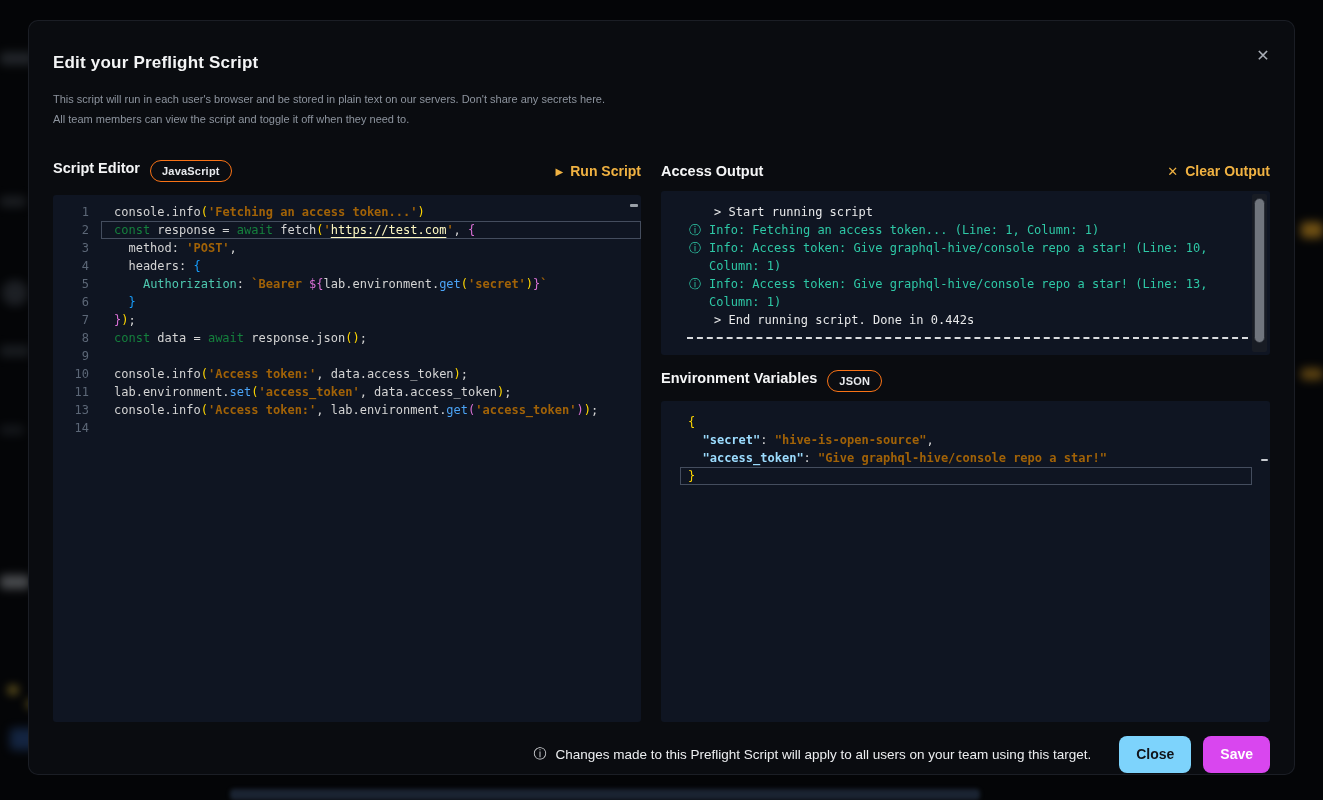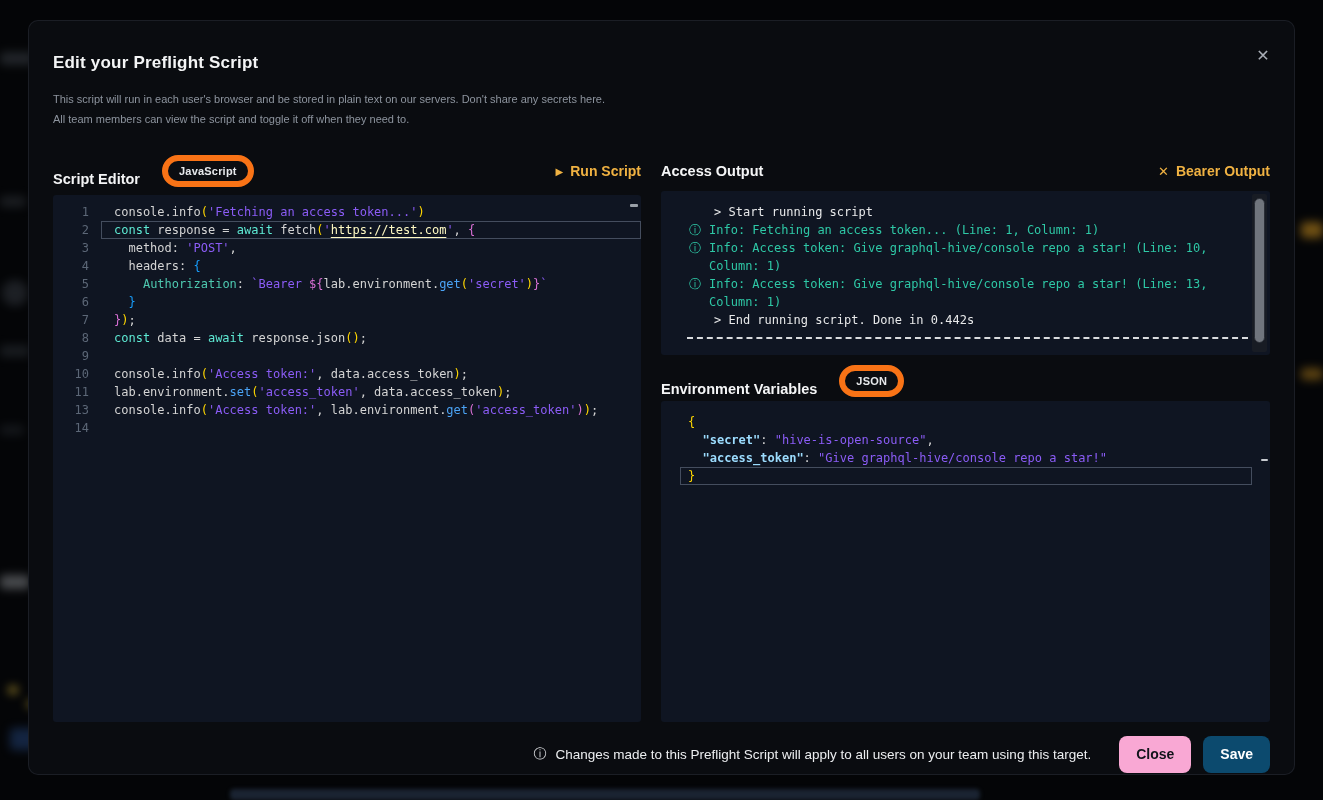--- a/index.html
+++ b/index.html
@@ -26,25 +26,25 @@
   }
   .modal-title { font-size:17px; font-weight:bold; color:#f4f5f6; letter-spacing:.2px; }
   .modal-desc { margin-top:16px; font-size:11px; line-height:20px; color:#8d949e; }
 
   
   .columns { display:flex; gap:20px; margin-top:30px; height:563px; }
   .col-left { width:589px; display:flex; flex-direction:column; }
   .col-right { width:610px; display:flex; flex-direction:column; }
 
   .panel-header { display:flex; align-items:center; justify-content:space-between; height:24px; }
-  .panel-header .lhs { display:flex; align-items:flex-end; gap:22px; }
+  .panel-header .lhs { display:flex; align-items:flex-start; gap:10px; }
   .panel-title { font-size:14.5px; font-weight:bold; color:#f4f5f6; }
   .badge {
     font-size:11px; font-weight:bold; color:#e7e9ec; letter-spacing:.2px;
-    border:6px solid #f97316; border-radius:999px; padding:4px 11px; background:#0b0d11;
+    border:1px solid #f97316; border-radius:999px; padding:4px 11px; background:#0b0d11;
   }
   .amber-btn {
     display:flex; align-items:center; gap:7px; cursor:pointer;
     color:#f0b242; font-size:14px; font-weight:bold;
   }
   .amber-btn .ic { font-size:10px; font-weight:normal; }
   .amber-btn .ic-x { font-size:13px; font-weight:normal; }
 
   .editor-panel {
     position:relative; background:#0f1522; border-radius:3px; overflow:hidden;
@@ -54,24 +54,24 @@
   #console-panel { margin-top:8px; height:164px; padding:12px 22px 10px 24px; }
   #env-panel { margin-top:8px; flex:1; padding:12px 10px 10px 0; }
 
   
   .code-line { display:flex; height:18px; white-space:pre; }
   .code-gutter { width:36px; text-align:right; color:#5c6777; flex:none; user-select:none; }
   .code-body { flex:1; margin-left:12px; padding-left:13px; position:relative; }
   .code-line.active .code-body { box-shadow: inset 0 0 0 1px #444d5e; }
   .ruler-mark { position:absolute; background:#9aa0a8; border-radius:1px; }
 
-  .t-kw   { color:#5eead4; }
+  .t-kw   { color:#15803d; }
   .t-meth { color:#4ba3f5; }
   .t-id   { color:#d4d4d4; }
-  .t-str  { color:#8b5cf6; }
+  .t-str  { color:#a16207;font-weight:bold; }
   .t-lnk  { color:#fef9c3; text-decoration:underline; text-underline-offset:3px; }
   .t-attr { color:#4ec9b0; }
   .t-b1   { color:#ffd700; }
   .t-b2   { color:#da70d6; }
   .t-b3   { color:#179fff; }
   .t-key  { color:#9cdcfe; font-weight:bold; }
 
   
   .console-line { position:relative; padding-left:24px; color:#2ec8a6; }
   .console-line .li-icon { position:absolute; left:4px; top:0; font-size:12px; color:#2ec8a6; }
@@ -89,22 +89,22 @@
   
   .env-line { position:relative; height:18px; white-space:pre; padding-left:27px; margin-right:8px; }
   .env-line.active { box-shadow: inset 0 0 0 1px #444d5e; margin-left:19px; padding-left:8px; }
 
   
   .footer { display:flex; align-items:center; justify-content:flex-end; gap:12px; margin-top:12px; height:40px; }
   .footer-note { display:flex; align-items:center; gap:9px; font-size:13.5px; color:#eceef0; margin-right:16px; }
   .footer-note .note-ic { font-size:13px; color:#d9dbde; }
   .btn { border:none; border-radius:8px; font-size:14px; font-weight:bold; cursor:pointer;
          padding:0 17px; height:37px; font-family:"Liberation Sans", sans-serif; }
-  .btn-close { background:#f9a8d4; color:#11141a; }
-  .btn-save  { background:#0c4a6e; color:#ffffff; }
+  .btn-close { background:#7dd3fc; color:#11141a; }
+  .btn-save  { background:#d946ef; color:#ffffff; }
 </style>
 </head>
 <body>
 
 <div>
   <div class="blob" style="left:0;top:52px;width:34px;height:13px;background:#3a3f46;opacity:.55"></div>
   <div class="blob" style="left:0;top:196px;width:26px;height:11px;background:#33373d;opacity:.5"></div>
   <div class="blob" style="left:2px;top:280px;width:26px;height:26px;background:#3c4149;opacity:.45;border-radius:50%"></div>
   <div class="blob" style="left:0;top:345px;width:30px;height:12px;background:#2e3339;opacity:.5"></div>
   <div class="blob" style="left:0;top:425px;width:24px;height:10px;background:#2e3339;opacity:.4"></div>
@@ -159,21 +159,21 @@
       </div>
     </div>
 
     <div class="col-right">
       <div class="panel-header">
         <div class="lhs">
           <span class="panel-title">Access Output</span>
         </div>
         <div class="amber-btn">
           <span class="ic-x">✕</span>
-          <span>Bearer Output</span>
+          <span>Clear Output</span>
         </div>
       </div>
       <div class="editor-panel" id="console-panel">
         <div id="console-lines">
             <div class="console-line c-plain"><span>&gt; Start running script</span></div>
             <div class="console-line c-info"><span class="li-icon">ⓘ</span><span>Info: Fetching an access token... (Line: 1, Column: 1)</span></div>
             <div class="console-line c-info"><span class="li-icon">ⓘ</span><span>Info: Access token: Give graphql-hive/console repo a star! (Line: 10, Column: 1)</span></div>
             <div class="console-line c-info"><span class="li-icon">ⓘ</span><span>Info: Access token: Give graphql-hive/console repo a star! (Line: 13, Column: 1)</span></div>
             <div class="console-line c-plain"><span>&gt; End running script. Done in 0.442s</span></div>
             <div class="console-divider"></div>

